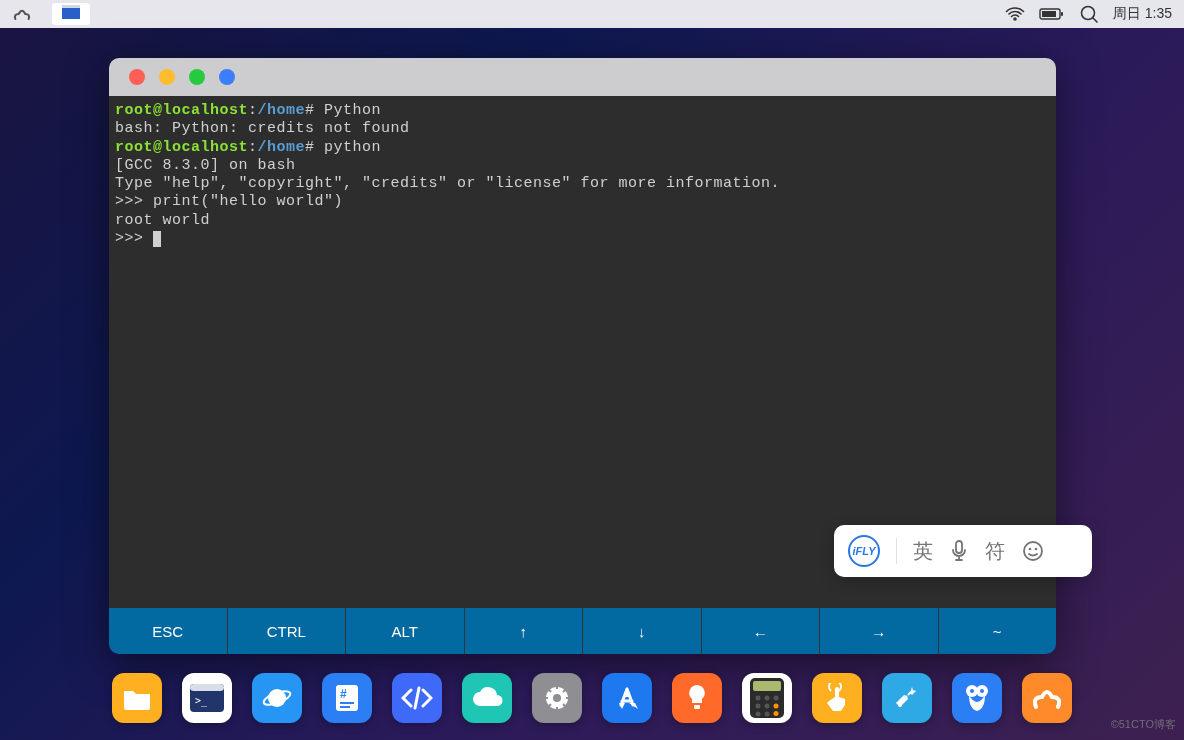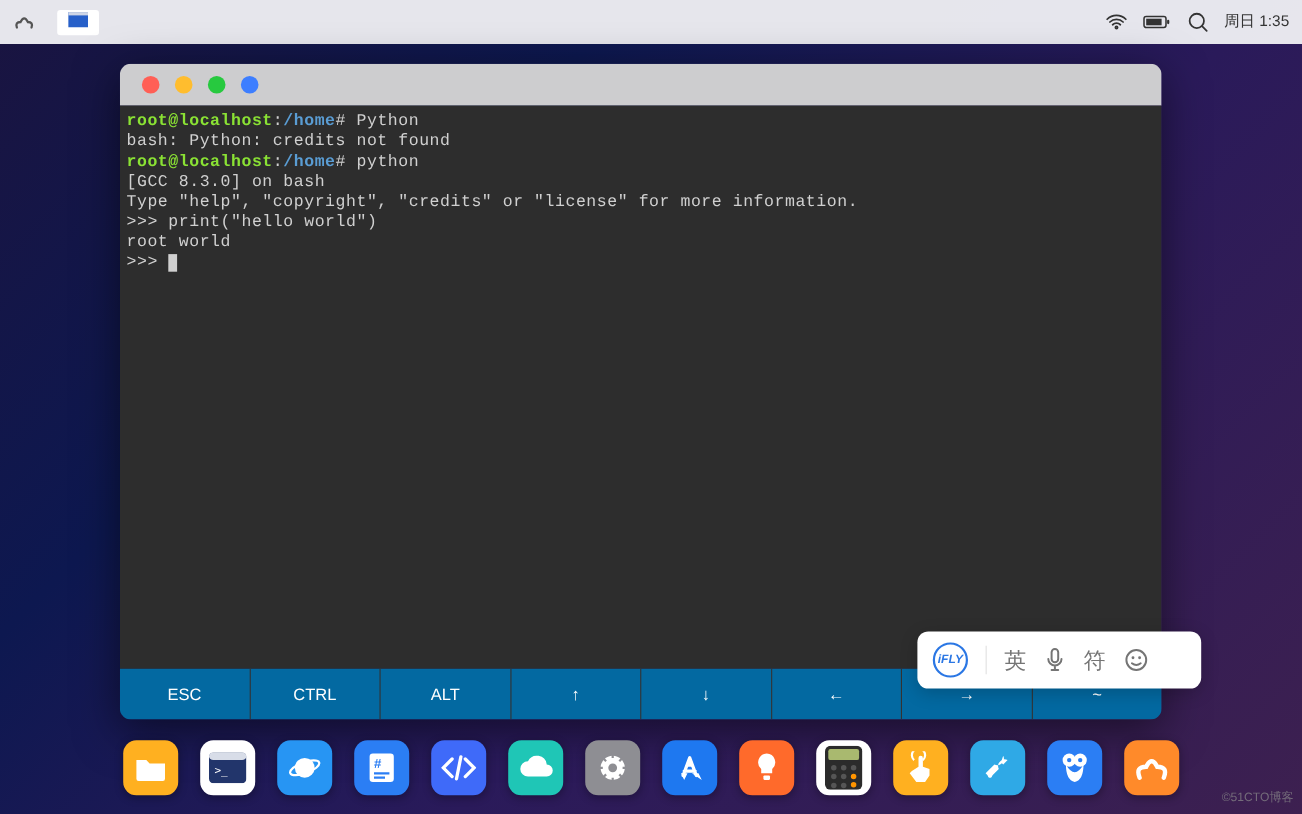--- a/index.html
+++ b/index.html
@@ -4,21 +4,21 @@
 <style>
 * { margin: 0; padding: 0; box-sizing: border-box; }
 body {
   width: 1184px; height: 740px;
   background: linear-gradient(135deg, #1a1440 0%, #0d1850 30%, #2a1a5a 60%, #3d2050 100%);
   font-family: -apple-system, sans-serif;
   overflow: hidden;
   position: relative;
 }
 .menubar {
-  height: 40px;
+  height: 28px;
   background: rgba(235,235,240,0.98);
   display: flex;
   align-items: center;
   padding: 0 12px;
   justify-content: space-between;
 }
 .menubar-left { display: flex; align-items: center; gap: 20px; }
 .menubar-right { display: flex; align-items: center; gap: 14px; font-size: 14px; color: #333; }
 .app-icon { width: 20px; height: 18px; }
 .menubar-app-active { background: #fff; padding: 2px 10px; border-radius: 3px; }
@@ -83,21 +83,21 @@
   align-items: center;
   justify-content: center;
   font-size: 15px;
   font-weight: 400;
   cursor: pointer;
 }
 .key:last-child { border-right: none; }
 
 .ime-panel {
   position: absolute;
-  right: 92px; top: 574px;
+  right: 92px; top: 525px;
   width: 258px; height: 52px;
   background: #fff;
   border-radius: 10px;
   display: flex;
   align-items: center;
   padding: 0 14px;
   gap: 16px;
   box-shadow: 0 4px 16px rgba(0,0,0,0.2);
 }
 .ime-item { font-size: 20px; color: #757575; cursor: pointer; display: flex; align-items: center; }

